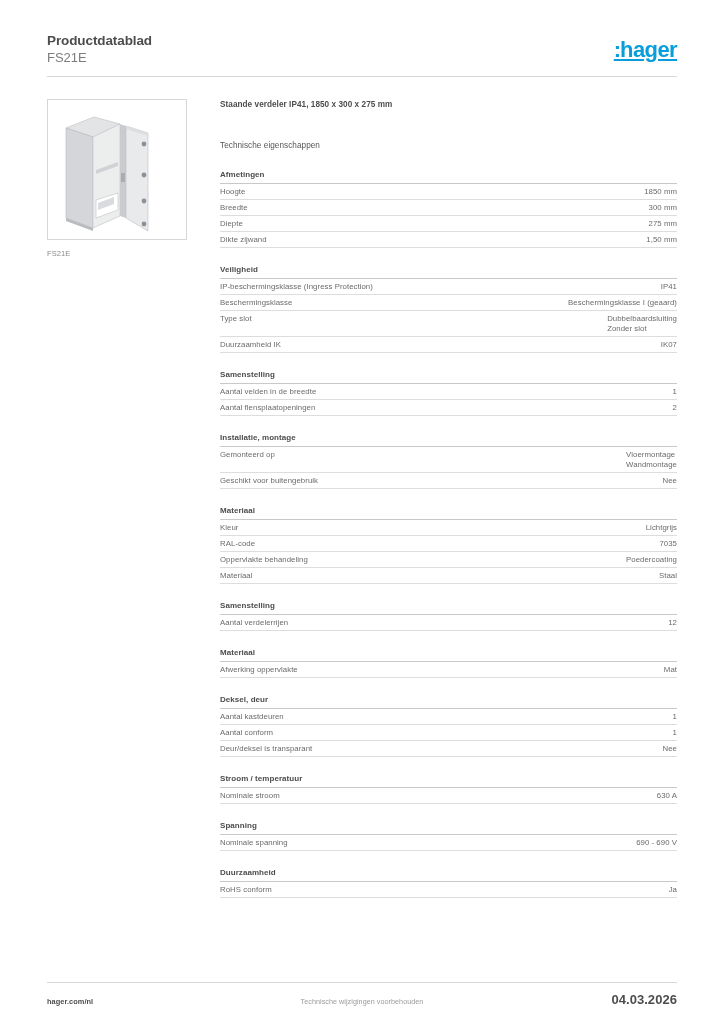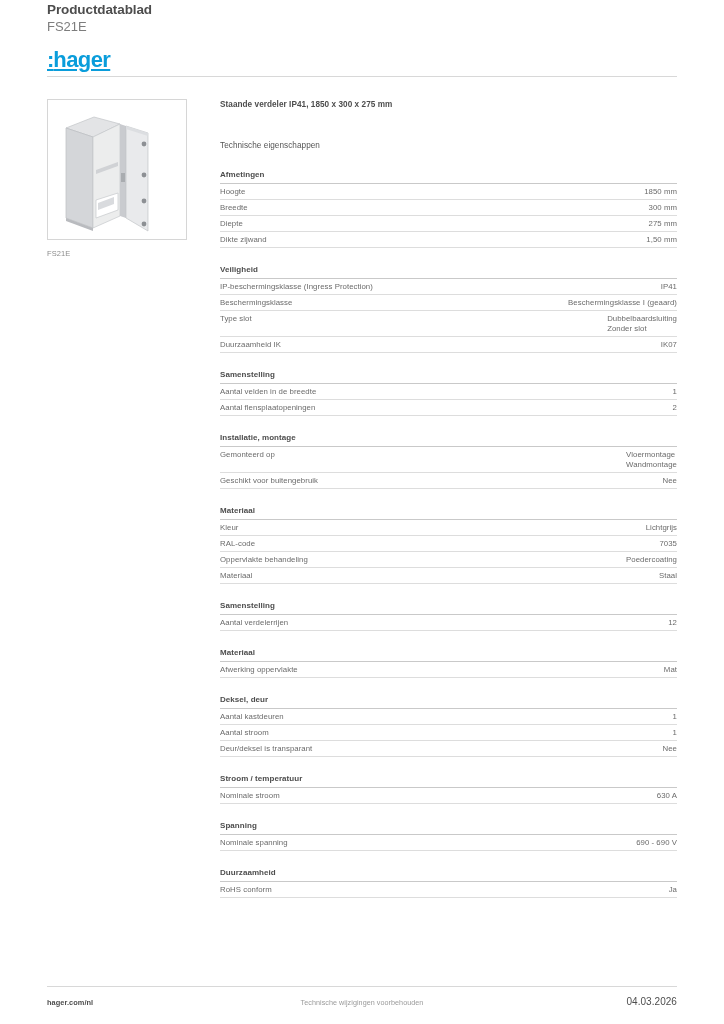--- a/index.html
+++ b/index.html
@@ -21,24 +21,24 @@
     position: absolute;
     left: 0; top: 0;
     width: 724px;
     height: 1024px;
     padding: 0 47px;
   }
 
   
   .header {
     display: flex;
-    align-items: flex-start;
+    align-items: center;
     justify-content: space-between;
+    padding-top: 24px;
     height: 72px;
-    flex-direction: column;
   }
   .header-titles { padding-top: 2px; }
   .doc-title {
     font-size: 13.5px;
     font-weight: bold;
     color: #4d4d4d;
     letter-spacing: -0.1px;
     line-height: 16px;
   }
   .doc-subtitle {
@@ -182,22 +182,22 @@
     width: 200px;
   }
   .footer-center {
     font-size: 7.2px;
     color: #9a9a9a;
     letter-spacing: 0.05px;
     text-align: center;
     flex: 1 1 auto;
   }
   .footer-right {
-    font-size: 10px;
-    font-weight: normal;
+    font-size: 13px;
+    font-weight: bold;
     color: #4d4d4d;
     letter-spacing: 0.05px;
     text-align: right;
     flex: 0 0 auto;
     width: 200px;
   }
 </style>
 </head>
 <body>
 
@@ -349,21 +349,21 @@
               <div class="spec-value">Mat</div>
             </div>
           </div>
           <div class="spec-group">
             <div class="group-title">Deksel, deur</div>
             <div class="spec-row">
               <div class="spec-label">Aantal kastdeuren</div>
               <div class="spec-value">1</div>
             </div>
             <div class="spec-row">
-              <div class="spec-label">Aantal stroom</div>
+              <div class="spec-label">Aantal conform</div>
               <div class="spec-value">1</div>
             </div>
             <div class="spec-row">
               <div class="spec-label">Deur/deksel is transparant</div>
               <div class="spec-value">Nee</div>
             </div>
           </div>
           <div class="spec-group">
             <div class="group-title">Stroom / temperatuur</div>
             <div class="spec-row">

